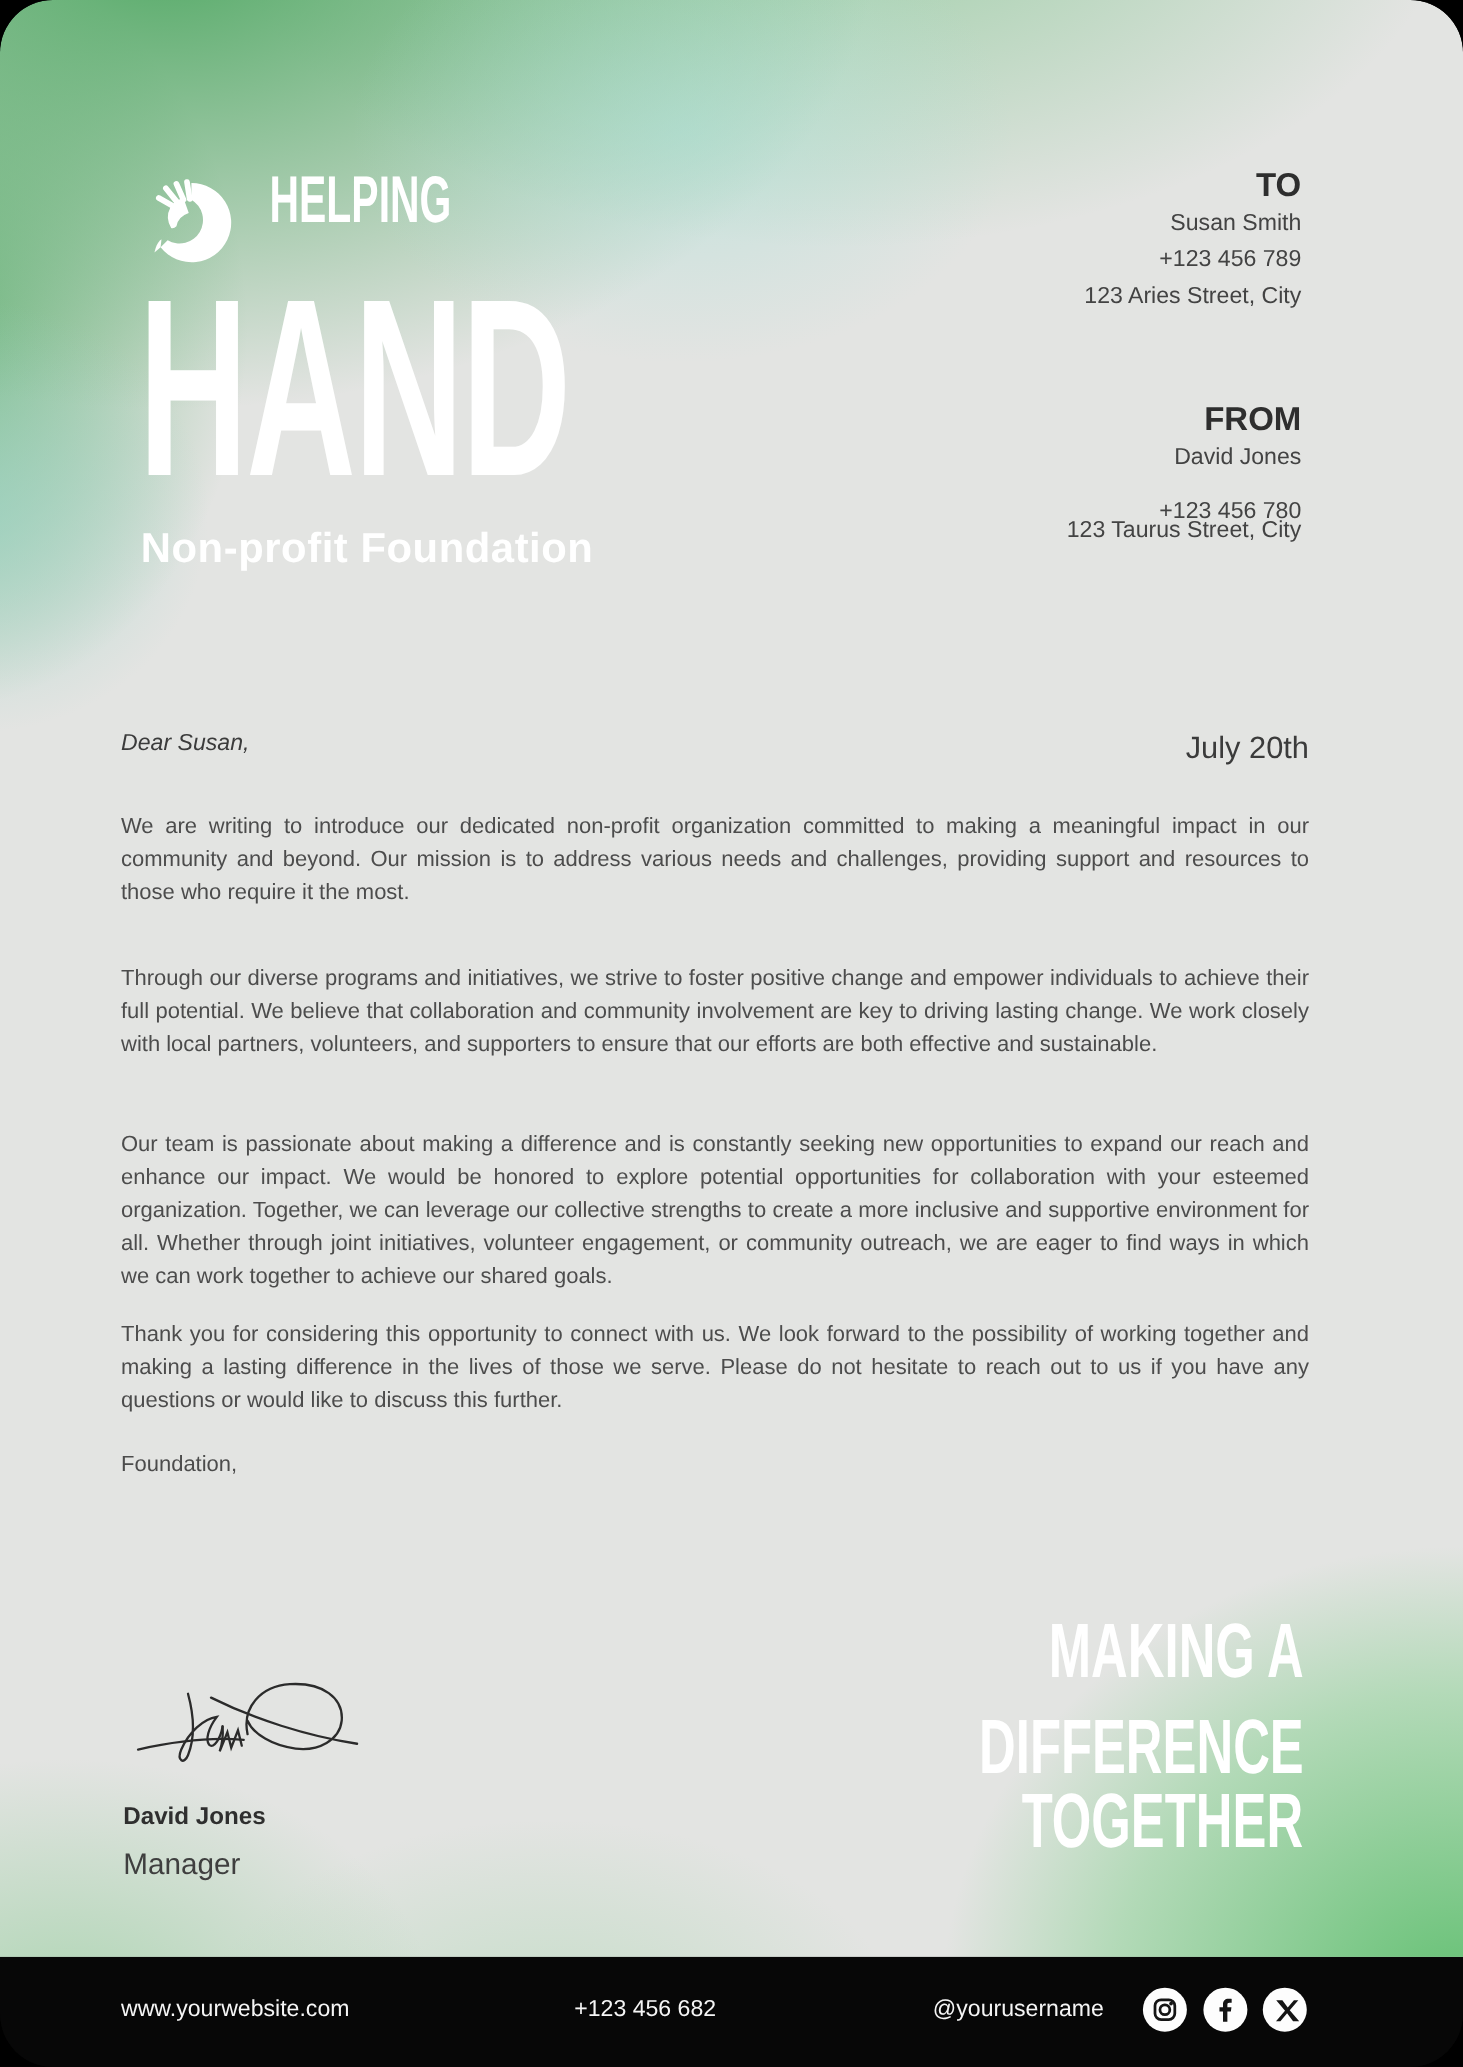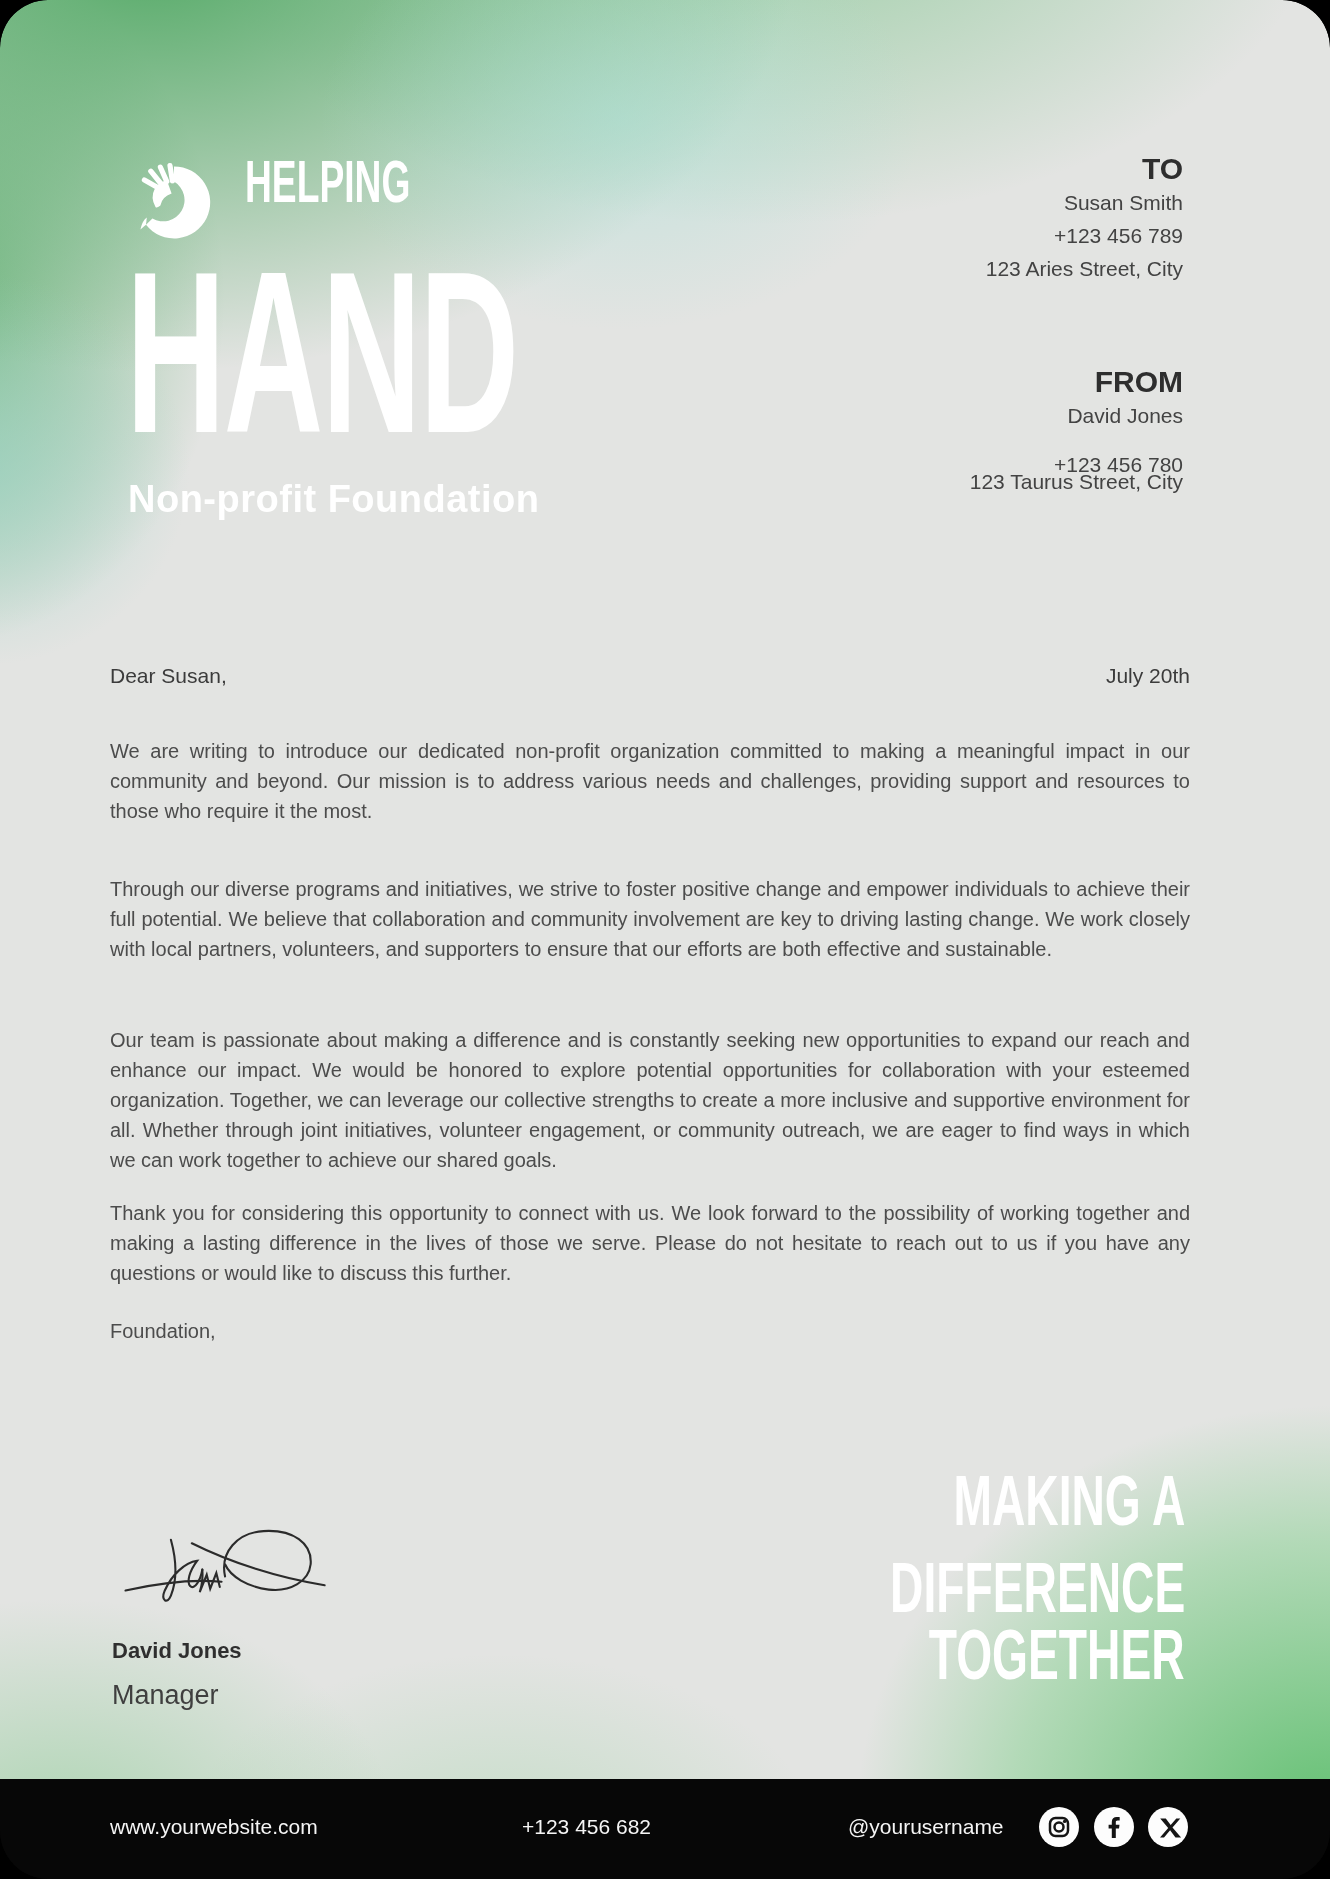--- a/index.html
+++ b/index.html
@@ -21,22 +21,22 @@
   }
   .abs{position:absolute;}
   .condensed{display:inline-block;transform-origin:0 50%;white-space:nowrap;font-weight:bold;color:#fff;letter-spacing:0;}
   .headline1{left:245px;top:152px;font-size:60px;line-height:1;}
   .headline1 .condensed{transform:scaleX(0.62);}
   .headline2{left:126px;top:238px;font-size:230px;line-height:1;}
   .headline2 .condensed{transform:scaleX(0.60);letter-spacing:-3px;}
   .logo-sub{left:128px;top:478px;font-size:38px;font-weight:bold;color:#fff;letter-spacing:0.5px;}
   .contact{right:147px;text-align:right;color:#434343;font-size:21px;}
   .contact-label{font-weight:bold;color:#2e2e2e;font-size:30px;}
-  .greeting{left:110px;top:664px;font-size:21px;color:#3b3b3b;}
-  .date{right:140px;top:664px;font-size:21px;color:#3b3b3b;text-align:right;}
+  .greeting{left:110px;top:664px;font-size:21px;color:#3b3b3b;font-style:italic;}
+  .date{right:140px;top:664px;font-size:28px;color:#3b3b3b;text-align:right;}
   .para{left:110px;width:1080px;font-size:20px;line-height:30px;color:#4c4c4c;text-align:justify;}
   .closing{left:110px;top:1320px;font-size:20px;color:#4c4c4c;}
   .sig-name{left:112px;top:1638px;font-size:22px;font-weight:bold;color:#2f2f2f;}
   .sig-title{left:112px;top:1680px;font-size:27px;color:#3f3f3f;}
   .tagline-line{right:145px;text-align:right;font-size:70px;line-height:1;color:#fff;font-weight:bold;}
   .tagline-line .condensed{transform-origin:100% 50%;transform:scaleX(0.66);}
   .footer{position:absolute;left:0;bottom:0;width:1330px;height:100px;background:#070707;border-radius:0 0 48px 48px;color:#f5f5f5;}
   .footer-text{position:absolute;top:36px;font-size:21px;color:#f5f5f5;}
   .social-circle{position:absolute;top:28px;width:40px;height:40px;border-radius:50%;background:#fdfdfd;display:flex;align-items:center;justify-content:center;}
   svg{display:block;}

